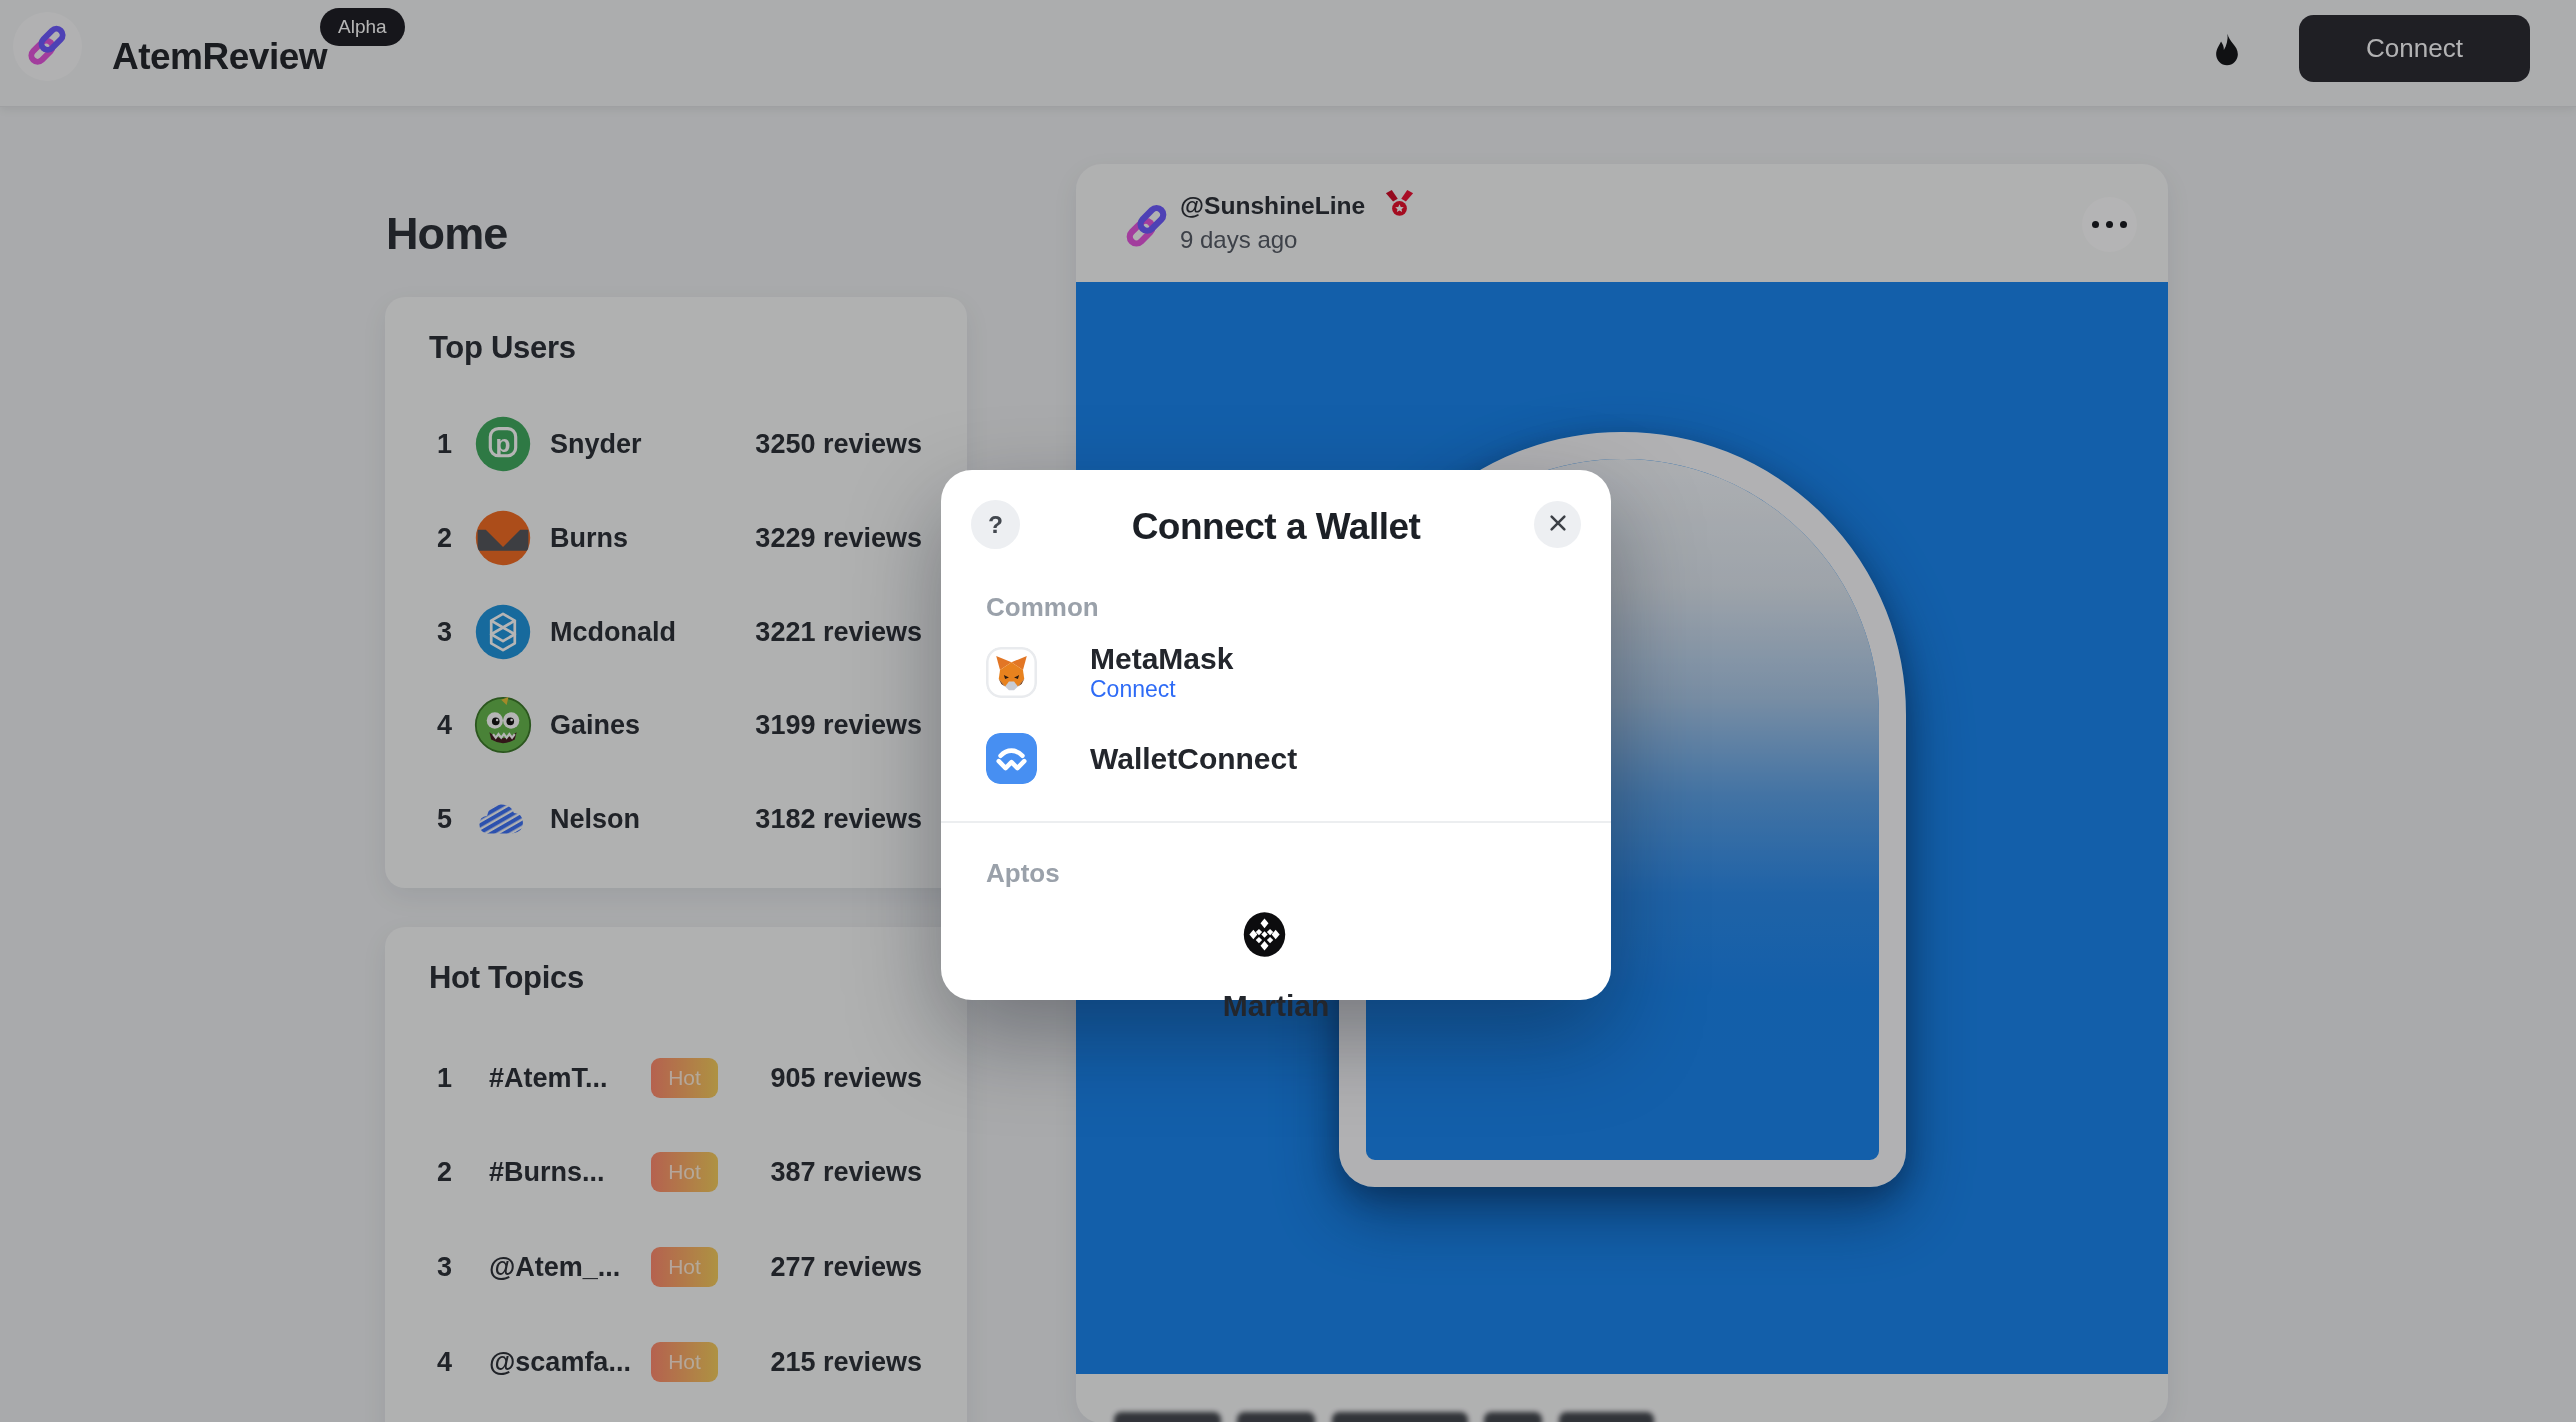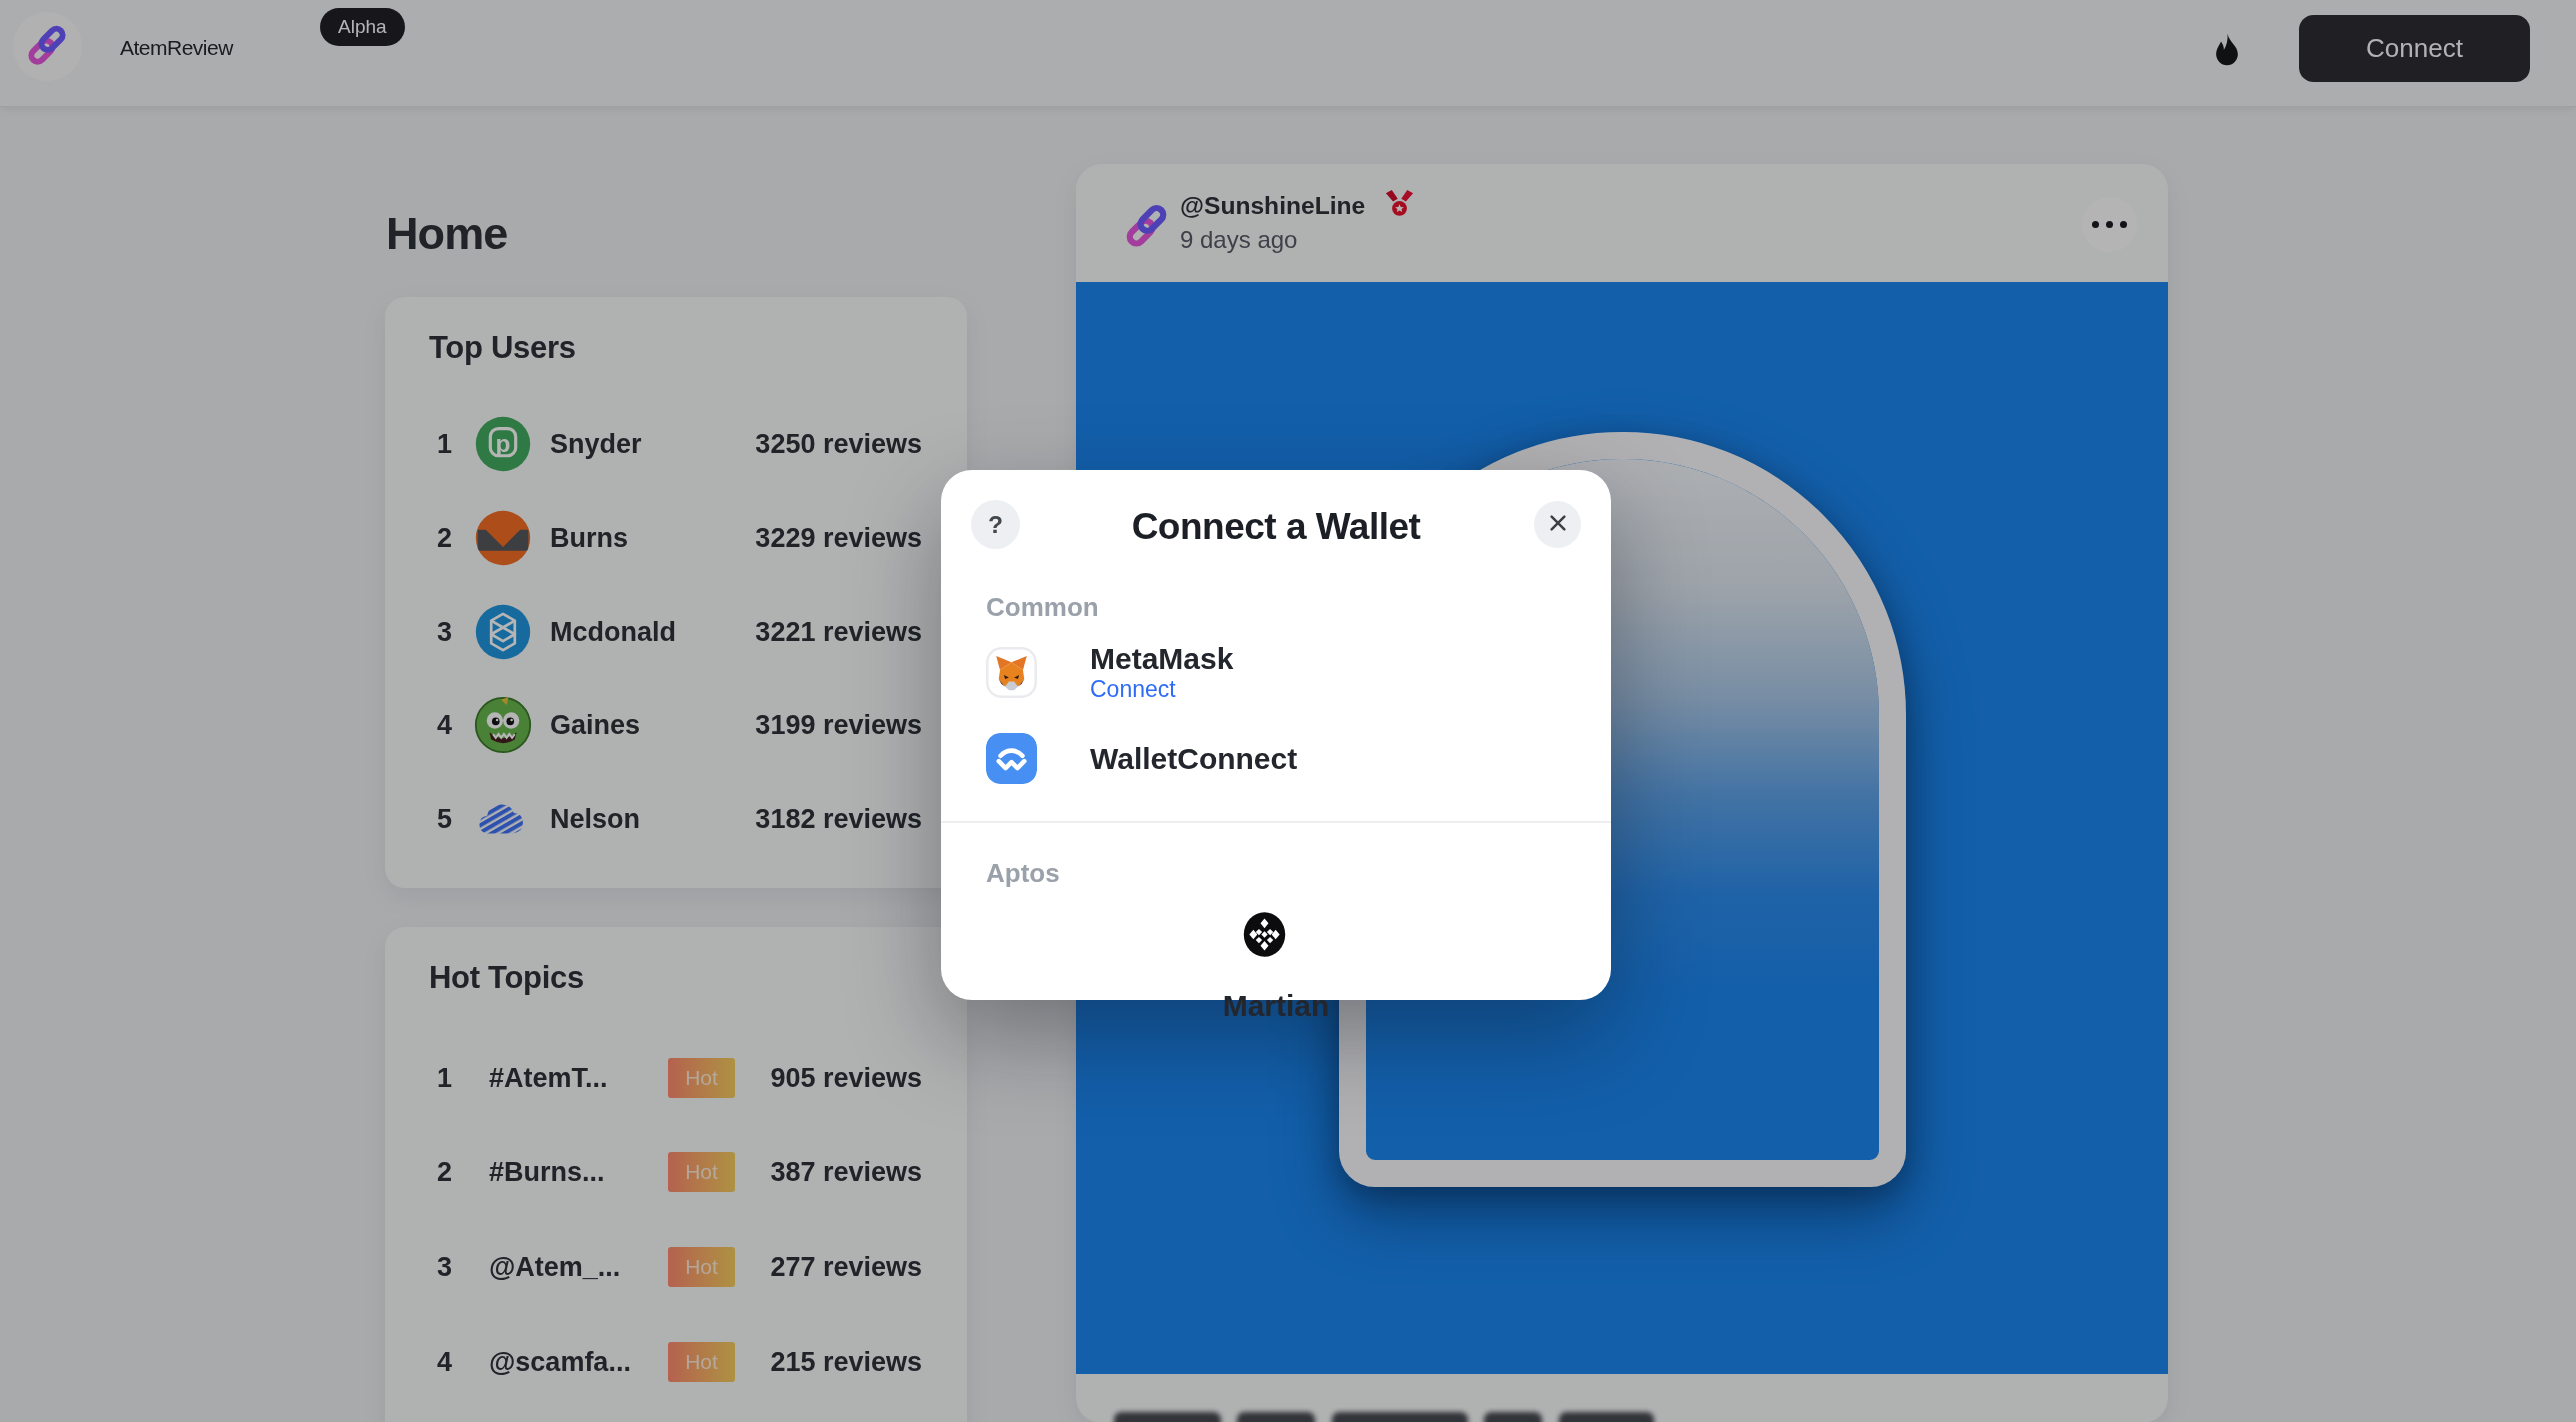--- a/index.html
+++ b/index.html
@@ -9,21 +9,21 @@
     background:#eef0f2;
     font-family:"Liberation Sans","DejaVu Sans",sans-serif;
     -webkit-font-smoothing:antialiased;
   }
   
   .navbar{position:absolute;left:0;top:0;width:2576px;height:107px;background:#f3f4f6;
     border-bottom:0.9px solid rgba(0,0,0,.07);box-shadow:0 2.7px 9px rgba(0,0,0,.07);z-index:2;}
   .logo-btn{position:absolute;left:12.7px;top:12px;width:69px;height:69px;border-radius:50%;
     background:rgba(255,255,255,.55);display:flex;align-items:center;justify-content:center;}
   .logo-btn svg{width:44px;height:44px;}
-  .brand{position:absolute;left:112px;top:36px;font-size:21px;font-weight:400;color:#25282e;letter-spacing:-0.5px;margin-left:8px;}
+  .brand{position:absolute;left:112px;top:36px;font-size:37px;font-weight:700;color:#25282e;letter-spacing:-0.5px;}
   .alpha-badge{position:absolute;left:320px;top:8.2px;height:38px;padding:0 18px;border-radius:19px;
     background:#202027;color:#ffffff;font-size:19px;font-weight:500;display:flex;align-items:center;z-index:3;}
   .search{position:absolute;left:442px;top:18px;width:539px;height:79px;border-radius:40px;background:#e7e8ea;
     display:flex;align-items:center;padding:0 24px;}
   .search .s-icon{width:31px;height:31px;flex:0 0 auto;margin-right:27px;display:flex;}
   .search input{flex:1;background:transparent;border:none;outline:none;font-family:inherit;
     font-size:27px;color:#4a4e55;}
   .search input::placeholder{color:#a6abb2;opacity:1;}
   .flame-btn{position:absolute;left:2199px;top:26px;width:55px;height:55px;border:none;background:transparent;
     display:flex;align-items:center;justify-content:center;cursor:pointer;}
@@ -36,23 +36,23 @@
   .card-title{position:absolute;left:44px;top:33px;font-size:31px;font-weight:700;color:#2e3239;letter-spacing:-0.3px;}
   #top-users{left:385px;top:297px;width:582px;height:591px;}
   #hot-topics{left:385px;top:927px;width:582px;height:564px;}
   .tu-row,.ht-row{position:absolute;left:0;right:0;height:58px;cursor:pointer;}
   .rank{position:absolute;left:52px;top:50%;transform:translateY(-50%);font-size:27px;font-weight:700;color:#2e3239;}
   .avatar{position:absolute;left:89px;top:0;width:58px;height:58px;}
   .avatar svg{width:58px;height:58px;display:block;}
   .u-name{position:absolute;left:165px;top:50%;transform:translateY(-50%);font-size:27px;font-weight:700;color:#2e3239;}
   .reviews{position:absolute;right:45px;top:50%;transform:translateY(-50%);font-size:27px;font-weight:700;color:#2e3239;}
   .topic{position:absolute;left:104px;top:50%;transform:translateY(-50%);font-size:27px;font-weight:700;color:#2e3239;}
-  .hot-badge{position:absolute;left:266px;top:50%;transform:translateY(-50%);width:67px;height:40px;border-radius:3px;
+  .hot-badge{position:absolute;left:266px;top:50%;transform:translateY(-50%);width:67px;height:40px;border-radius:9px;
     background:linear-gradient(90deg,#ff8a70,#f5ce5e);color:rgba(255,252,248,.78);
-    font-size:21px;font-weight:500;display:flex;align-items:center;justify-content:center;margin-left:17px;}
+    font-size:21px;font-weight:500;display:flex;align-items:center;justify-content:center;}
   
   #post-card{left:1076px;top:164px;width:1092px;height:1259px;border-radius:25.5px;overflow:hidden;}
   .post-avatar{position:absolute;left:47px;top:38px;width:47px;height:47px;}
   .post-avatar svg{width:47px;height:47px;}
   .post-author{position:absolute;left:104px;top:28px;font-size:24.6px;font-weight:700;color:#2e3239;}
   .medal{position:absolute;left:306px;top:24px;width:35px;height:35px;}
   .post-time{position:absolute;left:104px;top:62px;font-size:24px;font-weight:400;color:#565c66;}
   .menu-btn{position:absolute;left:1006px;top:33px;width:55px;height:55px;border:none;border-radius:50%;
     background:rgba(255,255,255,.85);cursor:pointer;display:flex;align-items:center;justify-content:center;gap:6.4px;}
   .menu-btn i{width:7.3px;height:7.3px;border-radius:50%;background:#1b1d22;}

